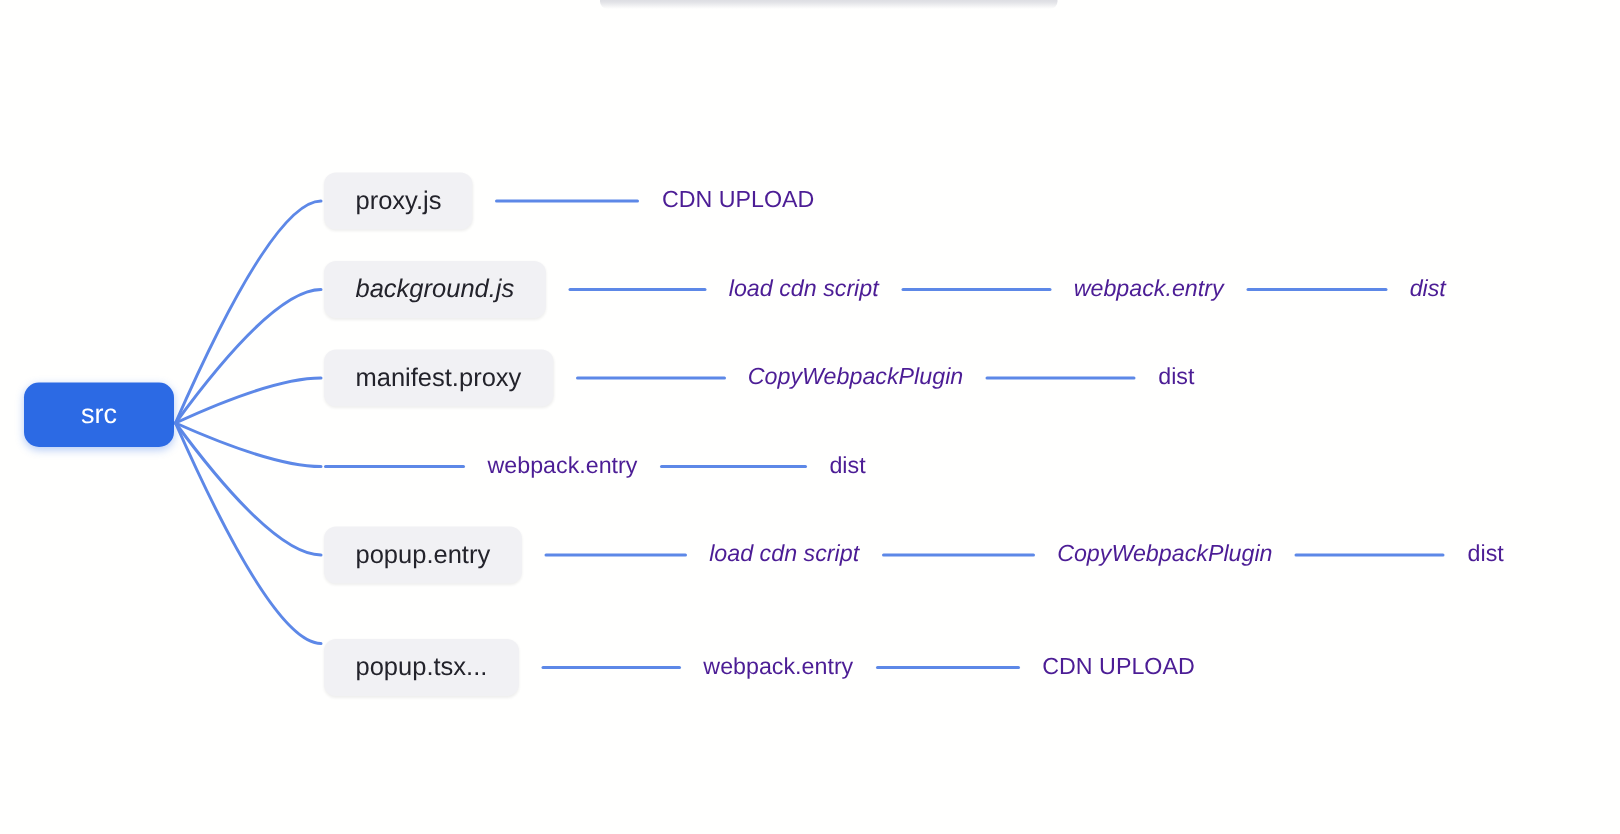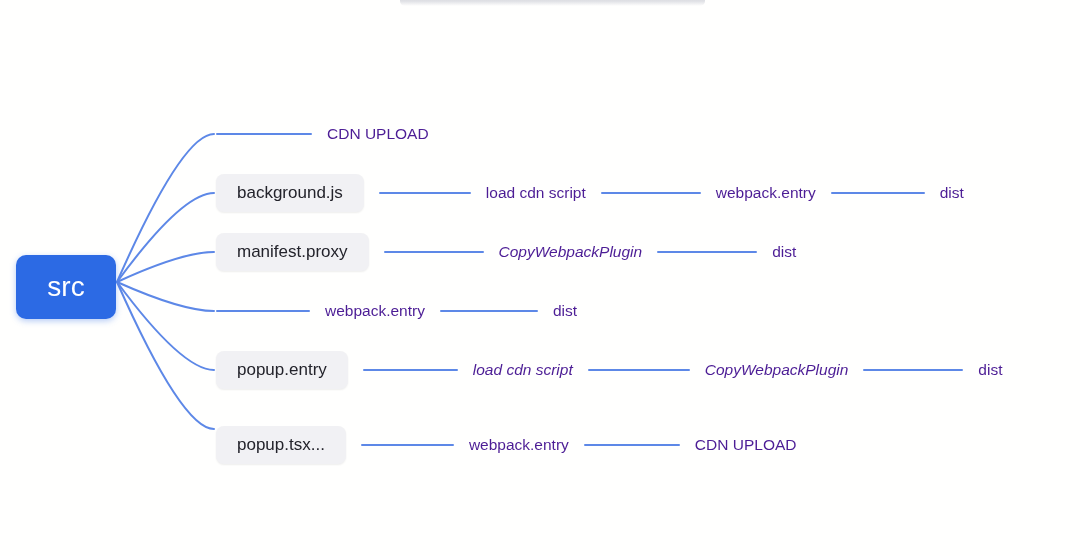--- a/index.html
+++ b/index.html
@@ -33,27 +33,27 @@
     position: absolute;
     left: 0;
     top: 0;
     pointer-events: none;
   }
   .root-node {
     position: absolute;
     left: 16px;
     top: 255px;
     width: 100px;
-    height: 64px;
+    height: 43px;
     border-radius: 10px;
     display: flex;
     align-items: center;
     justify-content: center;
     color: #ffffff;
-    font-size: 28px;
+    font-size: 18px;
     box-shadow: 0 2px 6px rgba(44,106,228,0.35);
     cursor: pointer;
   }
   .row {
     position: absolute;
     left: 216px;
     display: flex;
     align-items: center;
     height: 38px;
     column-gap: 15px;
@@ -98,24 +98,25 @@
       <path d="M 117 282 Q 182 252 214 252" fill="none" stroke="#5d88e7" stroke-width="2" stroke-linecap="round"></path>
       <path d="M 117 282 Q 182 311 214 311" fill="none" stroke="#5d88e7" stroke-width="2" stroke-linecap="round"></path>
       <path d="M 117 282 Q 182 370 214 370" fill="none" stroke="#5d88e7" stroke-width="2" stroke-linecap="round"></path>
       <path d="M 117 282 Q 182 429 214 429" fill="none" stroke="#5d88e7" stroke-width="2" stroke-linecap="round"></path>
     </svg>
 
   <div class="root-node" style="background: rgb(44, 106, 228); color: rgb(255, 255, 255);">src</div>
 
   <div id="rows">
       <div class="row" style="top: 115px;">
+        <div class="file-node">proxy.js</div>
         <div class="hline" style="width: 96px; background: rgb(93, 136, 231);"></div>
         <div class="step-label">CDN UPLOAD</div>
       </div>
-      <div class="row" style="top: 174px;">
+      <div class="row" style="top: 174px; font-style: italic;">
         <div class="file-node">background.js</div>
         <div class="hline" style="width: 92px; background: rgb(93, 136, 231);"></div>
         <div class="step-label">load cdn script</div>
         <div class="hline" style="width: 100px; background: rgb(93, 136, 231);"></div>
         <div class="step-label">webpack.entry</div>
         <div class="hline" style="width: 94px; background: rgb(93, 136, 231);"></div>
         <div class="step-label">dist</div>
       </div>
       <div class="row" style="top: 233px;">
         <div class="file-node">manifest.proxy</div>

